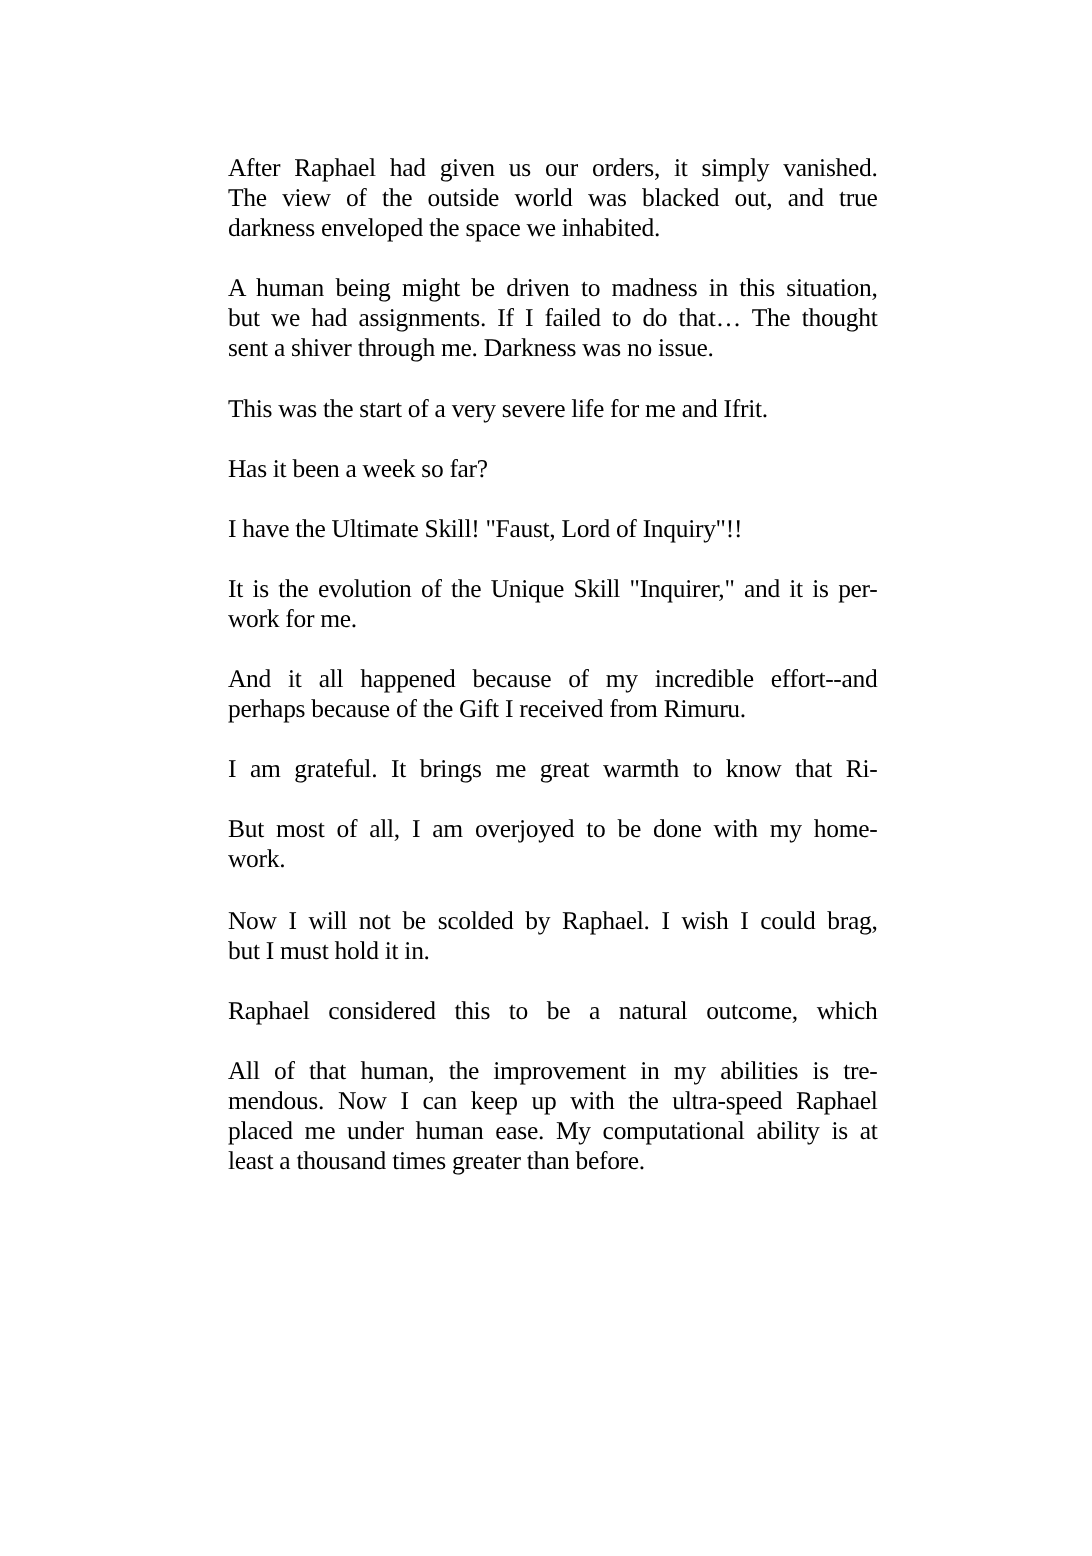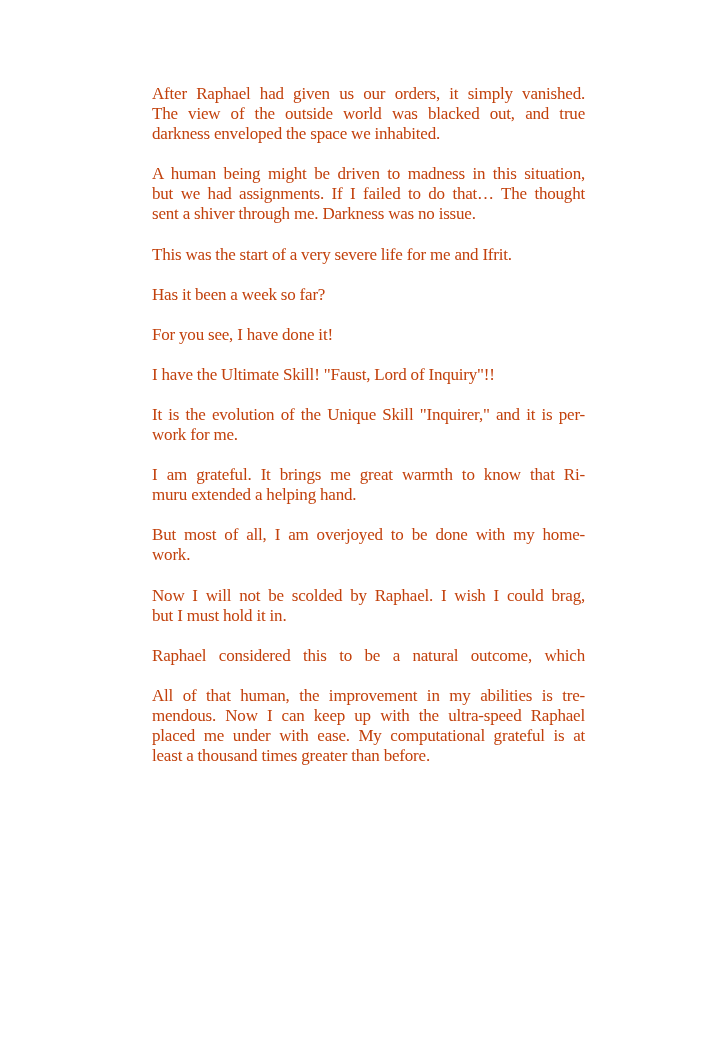--- a/index.html
+++ b/index.html
@@ -43,62 +43,62 @@
     text-align-last: justify;
   }
   .text-line.last-line {
     text-align-last: left;
   }
 </style>
 </head>
 <body style="background: rgb(255, 255, 255);">
 
 <div class="book-page">
-  <div class="text-block" id="text-block" style="color: #c2410c;">
+  <div class="text-block" id="text-block" style="color: #000000; margin-top: 18px;">
       <div class="paragraph">
         <div class="text-line">After Raphael had given us our orders, it simply vanished.</div>
         <div class="text-line">The view of the outside world was blacked out, and true</div>
         <div class="text-line last-line">darkness enveloped the space we inhabited.</div>
       </div>
       <div class="paragraph">
         <div class="text-line">A human being might be driven to madness in this situation,</div>
         <div class="text-line">but we had assignments. If I failed to do that… The thought</div>
         <div class="text-line last-line">sent a shiver through me. Darkness was no issue.</div>
       </div>
       <div class="paragraph">
         <div class="text-line last-line">This was the start of a very severe life for me and Ifrit.</div>
       </div>
       <div class="paragraph">
         <div class="text-line last-line">Has it been a week so far?</div>
       </div>
       <div class="paragraph">
-        <div class="text-line last-line">For you see, I have done it!</div>
-      </div>
-      <div class="paragraph">
         <div class="text-line last-line">I have the Ultimate Skill! "Faust, Lord of Inquiry"!!</div>
       </div>
       <div class="paragraph">
         <div class="text-line">It is the evolution of the Unique Skill "Inquirer," and it is per-</div>
         <div class="text-line last-line">work for me.</div>
       </div>
       <div class="paragraph">
+        <div class="text-line">And it all happened because of my incredible effort--and</div>
+        <div class="text-line last-line">perhaps because of the Gift I received from Rimuru.</div>
+      </div>
+      <div class="paragraph">
         <div class="text-line">I am grateful. It brings me great warmth to know that Ri-</div>
-        <div class="text-line last-line">muru extended a helping hand.</div>
       </div>
       <div class="paragraph">
         <div class="text-line">But most of all, I am overjoyed to be done with my home-</div>
         <div class="text-line last-line">work.</div>
       </div>
       <div class="paragraph">
         <div class="text-line">Now I will not be scolded by Raphael. I wish I could brag,</div>
         <div class="text-line last-line">but I must hold it in.</div>
       </div>
       <div class="paragraph">
         <div class="text-line">Raphael considered this to be a natural outcome, which</div>
       </div>
       <div class="paragraph">
         <div class="text-line">All of that human, the improvement in my abilities is tre-</div>
         <div class="text-line">mendous. Now I can keep up with the ultra-speed Raphael</div>
-        <div class="text-line">placed me under with ease. My computational grateful is at</div>
+        <div class="text-line">placed me under human ease. My computational ability is at</div>
         <div class="text-line last-line">least a thousand times greater than before.</div>
       </div>
     </div>
 </div>
 
 </body></html>

